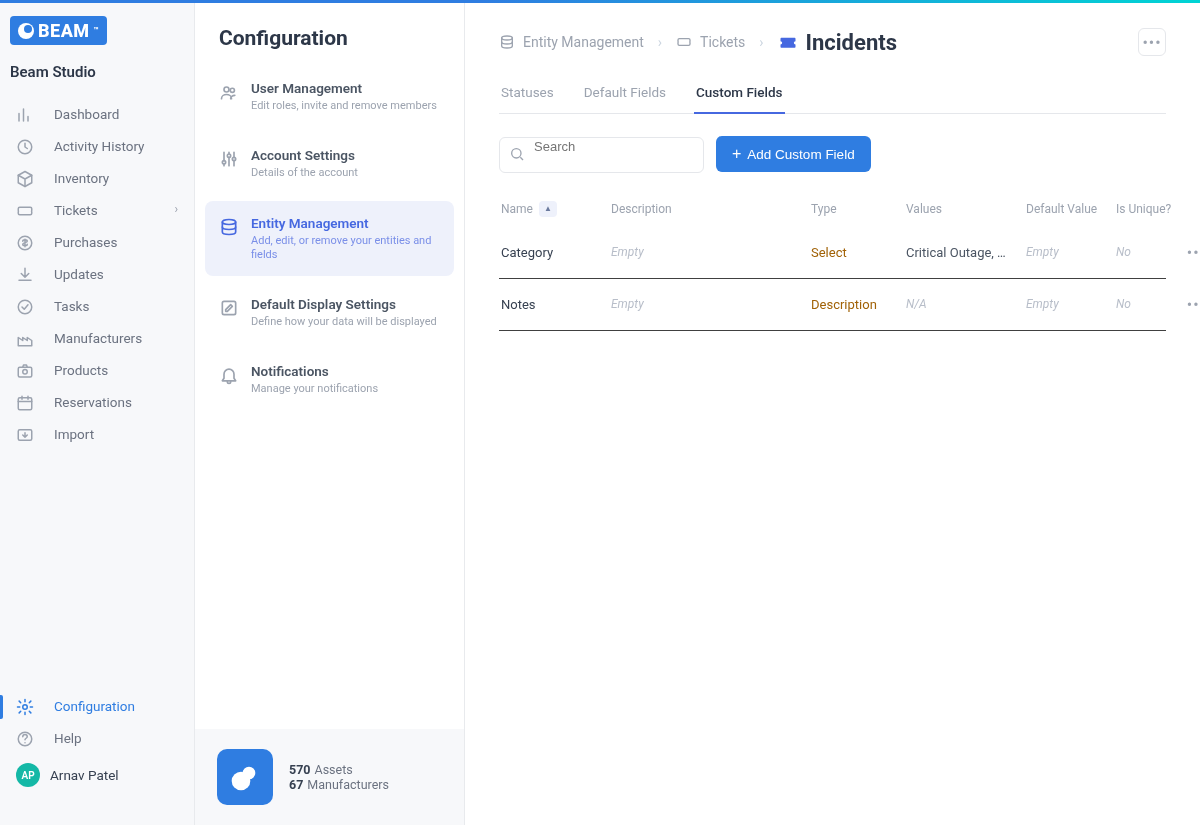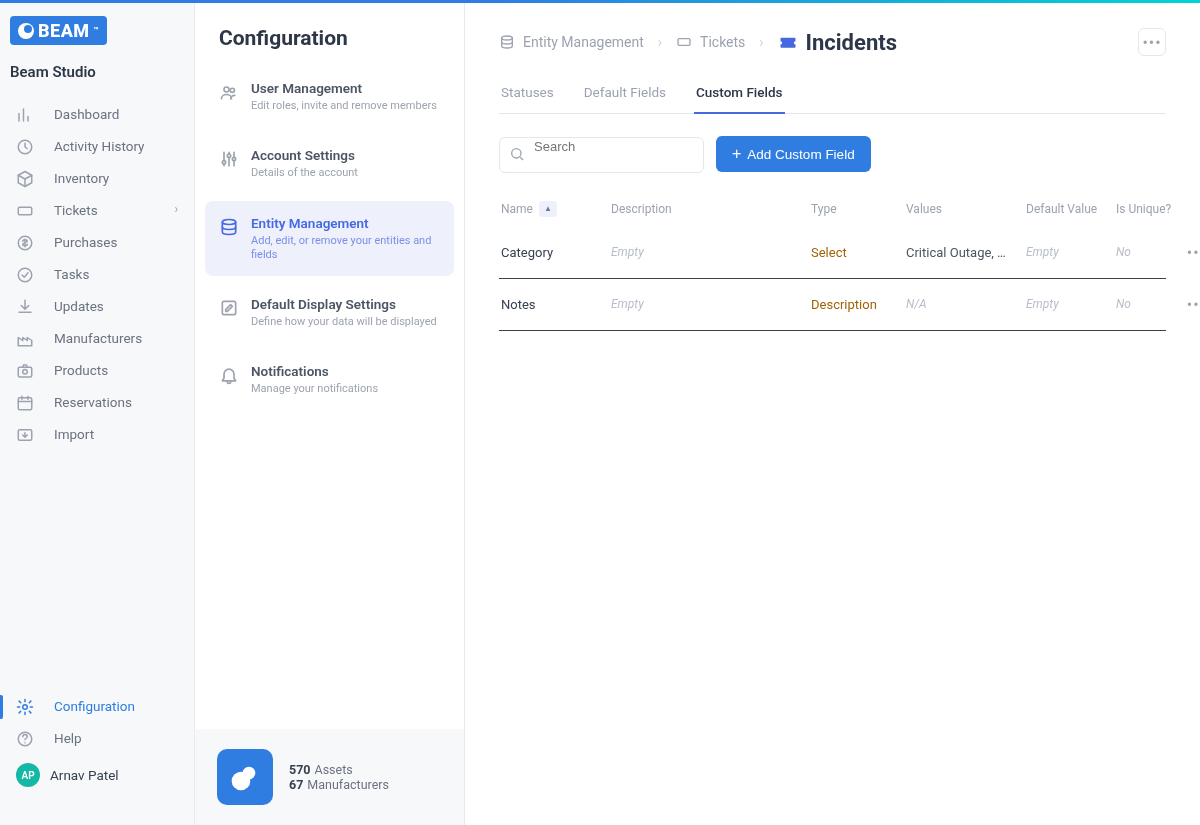--- a/index.html
+++ b/index.html
@@ -134,33 +134,33 @@
               <svg viewBox="0 0 24 24" fill="none" stroke="currentColor" stroke-width="2" stroke-linecap="round" stroke-linejoin="round">
                 <circle cx="12" cy="12" r="9"></circle>
                 <path d="M12 7v10M9 9.5c0-1 1-2 3-2s3 1 3 2-1 1.5-3 2-3 1-3 2 1 2 3 2 3-1 3-2"></path>
               </svg>
             </span>
             <span>Purchases</span>
           </div>
           <div class="nav-item">
             <span class="icon">
               <svg viewBox="0 0 24 24" fill="none" stroke="currentColor" stroke-width="2" stroke-linecap="round" stroke-linejoin="round">
+                <path d="M12 3v12M7 10l5 5 5-5M4 19h16"></path>
+              </svg>
+            </span>
+            <span>Updates</span>
+          </div>
+          <div class="nav-item">
+            <span class="icon">
+              <svg viewBox="0 0 24 24" fill="none" stroke="currentColor" stroke-width="2" stroke-linecap="round" stroke-linejoin="round">
                 <circle cx="12" cy="12" r="9"></circle>
                 <path d="M8 12l3 3 5-6"></path>
               </svg>
             </span>
             <span>Tasks</span>
-          </div>
-          <div class="nav-item">
-            <span class="icon">
-              <svg viewBox="0 0 24 24" fill="none" stroke="currentColor" stroke-width="2" stroke-linecap="round" stroke-linejoin="round">
-                <path d="M12 3v12M7 10l5 5 5-5M4 19h16"></path>
-              </svg>
-            </span>
-            <span>Updates</span>
           </div>
           <div class="nav-item">
             <span class="icon">
               <svg viewBox="0 0 24 24" fill="none" stroke="currentColor" stroke-width="2" stroke-linecap="round" stroke-linejoin="round">
                 <path d="M3 21V10l6 4V10l6 4V10l6 4v7z"></path>
               </svg>
             </span>
             <span>Manufacturers</span>
           </div>
           <div class="nav-item">

